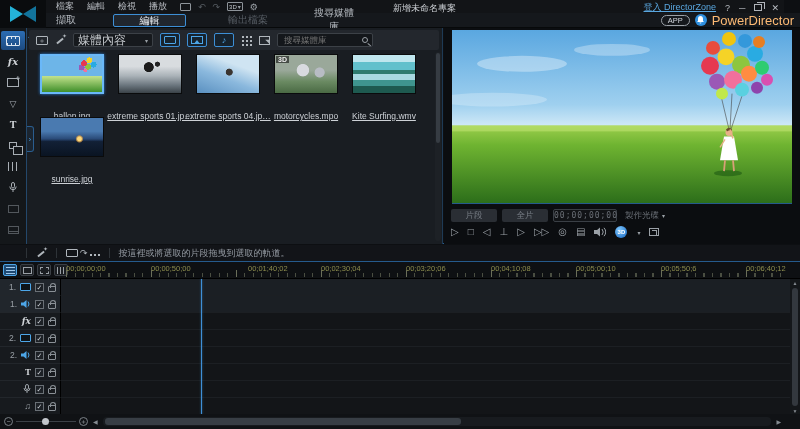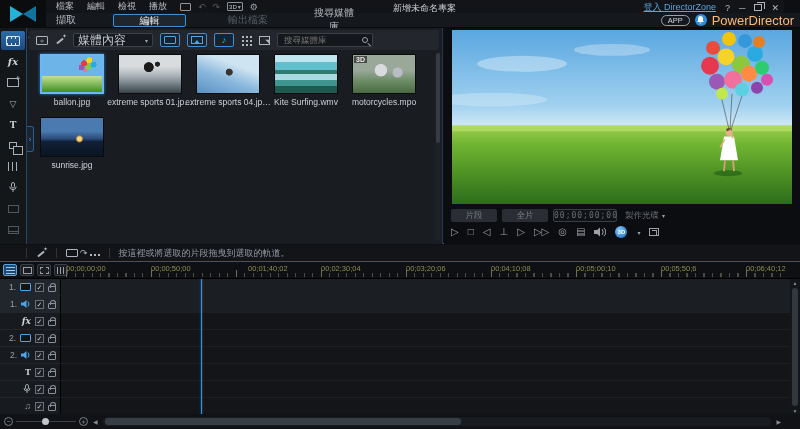--- a/index.html
+++ b/index.html
@@ -77,21 +77,21 @@
   .ic-resize:after{content:"◥";position:absolute;right:0;bottom:0;font-size:5px;color:#b0b6bc;}
   .searchbox{width:96px;height:14px;background:#14171b;border:1px solid #3c4147;border-radius:2px;display:flex;align-items:center;padding:0 4px;}
   .searchbox input{flex:1;min-width:0;background:transparent;border:none;outline:none;color:#9aa0a6;font-size:8.5px;font-family:inherit;}
   .ic-mag{width:6px;height:6px;border:1px solid #9aa0a6;border-radius:50%;position:relative;flex:none;}
   .ic-mag:after{content:"";position:absolute;left:5px;top:5px;width:4px;height:1px;background:#9aa0a6;transform:rotate(40deg);transform-origin:0 0;}
 
   .lib-grid{position:absolute;left:33px;top:26px;display:grid;grid-template-columns:repeat(5,78px);grid-auto-rows:63px;}
   .cell{display:flex;flex-direction:column;align-items:center;cursor:pointer;}
   .thumb{width:64px;height:40px;border:1px solid #0a0b0c;position:relative;flex:none;}
   .cell.selected .thumb{border:2px solid #6ab8f8;box-shadow:0 0 3px #2a7fd4;}
-  .fname{font-size:8.5px;color:#cdd1d6;margin-top:3px;white-space:nowrap;}
+  .fname{font-size:8.5px;color:#cdd1d6;margin-top:17px;white-space:nowrap;text-decoration:underline;}
   .badge3d{position:absolute;left:1px;top:1px;background:rgba(0,0,0,.55);color:#eee;font-size:7px;font-weight:bold;padding:0 2px;}
   .t1{background:
       radial-gradient(circle 3px at 70% 20%,#e63950 97%,transparent),
       radial-gradient(circle 3px at 79% 12%,#f5d327 97%,transparent),
       radial-gradient(circle 3px at 86% 24%,#29abe2 97%,transparent),
       radial-gradient(circle 3px at 77% 30%,#8dc63f 97%,transparent),
       radial-gradient(circle 3px at 66% 32%,#9b59b6 97%,transparent),
       radial-gradient(circle 2px at 72% 40%,#f2709c 97%,transparent),
       linear-gradient(180deg,#6db5e8 0 55%,#bfe08a 57%,#3f8f2a 100%);}
   .t2{background:
@@ -315,28 +315,28 @@
         </div>
         <div class="cell">
           <span class="thumb t2"></span>
           <span class="fname">extreme sports 01.jp…</span>
         </div>
         <div class="cell">
           <span class="thumb t5"></span>
           <span class="fname">extreme sports 04.jp…</span>
         </div>
         <div class="cell">
-          <span class="thumb t6"></span>
-          <span class="fname">Kite Surfing.wmv</span>
-        </div>
-        <div class="cell">
           <span class="thumb t7">
               <span class="badge3d">3D</span>
             </span>
           <span class="fname">motorcycles.mpo</span>
+        </div>
+        <div class="cell">
+          <span class="thumb t6"></span>
+          <span class="fname">Kite Surfing.wmv</span>
         </div>
         <div class="cell">
           <span class="thumb t9"></span>
           <span class="fname">sunrise.jpg</span>
         </div>
       </div>
       <div class="lib-vscroll">
           <span class="vthumb"></span>
         </div>
     </div>

